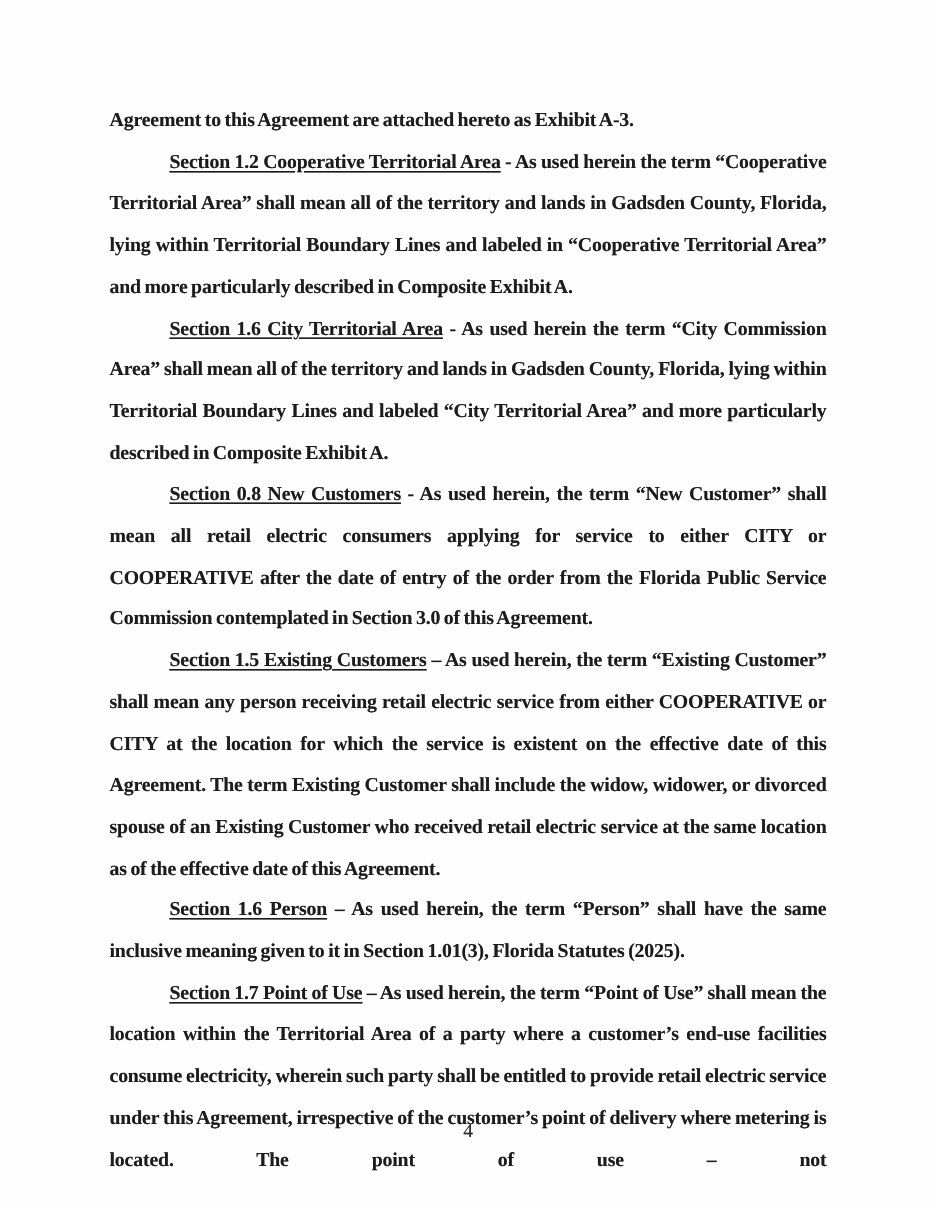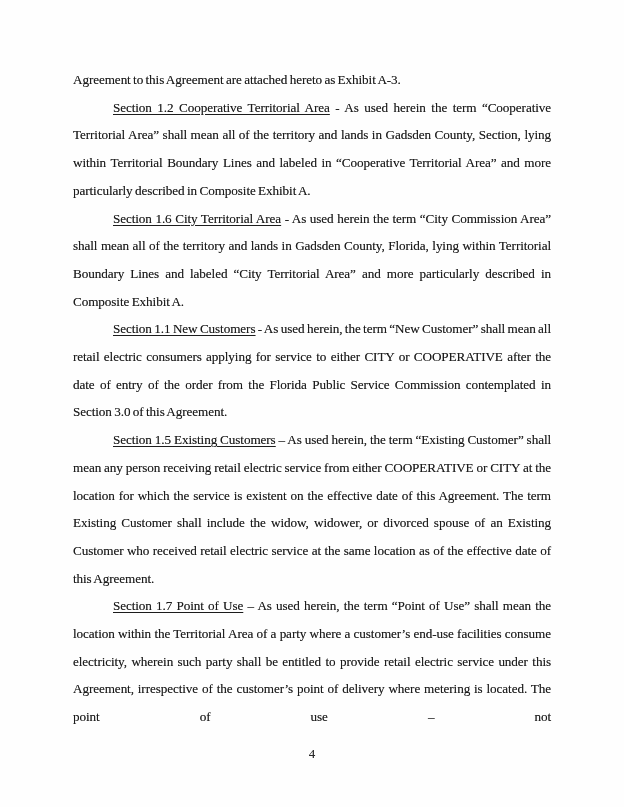--- a/index.html
+++ b/index.html
@@ -20,20 +20,21 @@
     position: absolute;
     left: 73px;
     top: 66px;
     width: 478px;
     text-align: justify;
     font-size: 13.2px;
     line-height: 27.7px;
     letter-spacing: -0.1px;
     word-spacing: -0.8px;
     text-shadow: 0 0 0.4px rgba(20,20,20,0.5);
+    font-weight: bold;
   }
   .para {
     margin: 0;
     padding: 0;
     text-indent: 40px;
   }
   .para.no-indent {
     text-indent: 0;
   }
   .para.runs-to-next-page {
@@ -56,27 +57,28 @@
   }
 </style>
 </head>
 <body>
 
 <div class="page">
   <div class="content">
 
     <p class="para no-indent"><span>Agreement to this Agreement are attached hereto as Exhibit A-3.</span></p>
 
-    <p class="para"><span class="sec-heading">Section 1.2 Cooperative Territorial Area</span><span> - </span><span>As used herein the term “Cooperative Territorial Area” shall mean all of the territory and lands in Gadsden County, Section, lying within Territorial Boundary Lines and labeled in “Cooperative Territorial Area” and more particularly described in Composite Exhibit A.</span></p>
+    <p class="para"><span class="sec-heading">Section 1.2 Cooperative Territorial Area</span><span> - </span><span>As used herein the term “Cooperative Territorial Area” shall mean all of the territory and lands in Gadsden County, Florida, lying within Territorial Boundary Lines and labeled in “Cooperative Territorial Area” and more particularly described in Composite Exhibit A.</span></p>
 
     <p class="para"><span class="sec-heading">Section 1.6 City Territorial Area</span><span> - </span><span>As used herein the term “City Commission Area” shall mean all of the territory and lands in Gadsden County, Florida, lying within Territorial Boundary Lines and labeled “City Territorial Area” and more particularly described in Composite Exhibit A.</span></p>
 
-    <p class="para"><span class="sec-heading">Section 1.1 New Customers</span><span> - </span><span>As used herein, the term “New Customer” shall mean all retail electric consumers applying for service to either CITY or COOPERATIVE after the date of entry of the order from the Florida Public Service Commission contemplated in Section 3.0 of this Agreement.</span></p>
+    <p class="para"><span class="sec-heading">Section 0.8 New Customers</span><span> - </span><span>As used herein, the term “New Customer” shall mean all retail electric consumers applying for service to either CITY or COOPERATIVE after the date of entry of the order from the Florida Public Service Commission contemplated in Section 3.0 of this Agreement.</span></p>
 
     <p class="para"><span class="sec-heading">Section 1.5 Existing Customers</span><span> – </span><span>As used herein, the term “Existing Customer” shall mean any person receiving retail electric service from either COOPERATIVE or CITY at the location for which the service is existent on the effective date of this Agreement. The term Existing Customer shall include the widow, widower, or divorced spouse of an Existing Customer who received retail electric service at the same location as of the effective date of this Agreement.</span></p>
 
+    <p class="para"><span class="sec-heading">Section 1.6 Person</span><span> – </span><span>As used herein, the term “Person” shall have the same inclusive meaning given to it in Section 1.01(3), Florida Statutes (2025).</span></p>
 
     <p class="para runs-to-next-page"><span class="sec-heading">Section 1.7 Point of Use</span><span> – </span><span>As used herein, the term “Point of Use” shall mean the location within the Territorial Area of a party where a customer’s end-use facilities consume electricity, wherein such party shall be entitled to provide retail electric service under this Agreement, irrespective of the customer’s point of delivery where metering is located. The point of use – not</span></p>
 
   </div>
 
   <div class="page-number">4</div>
 </div>
 
 </body></html>

